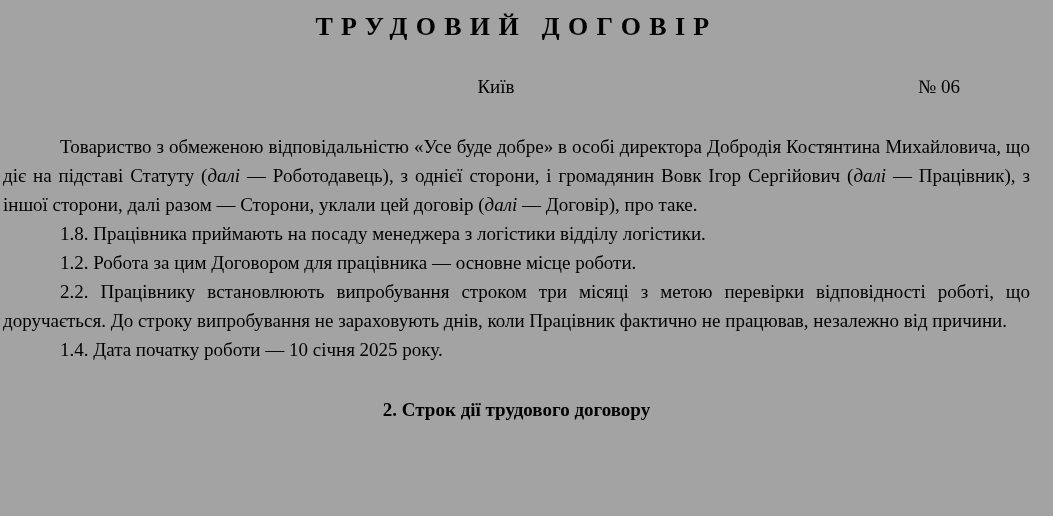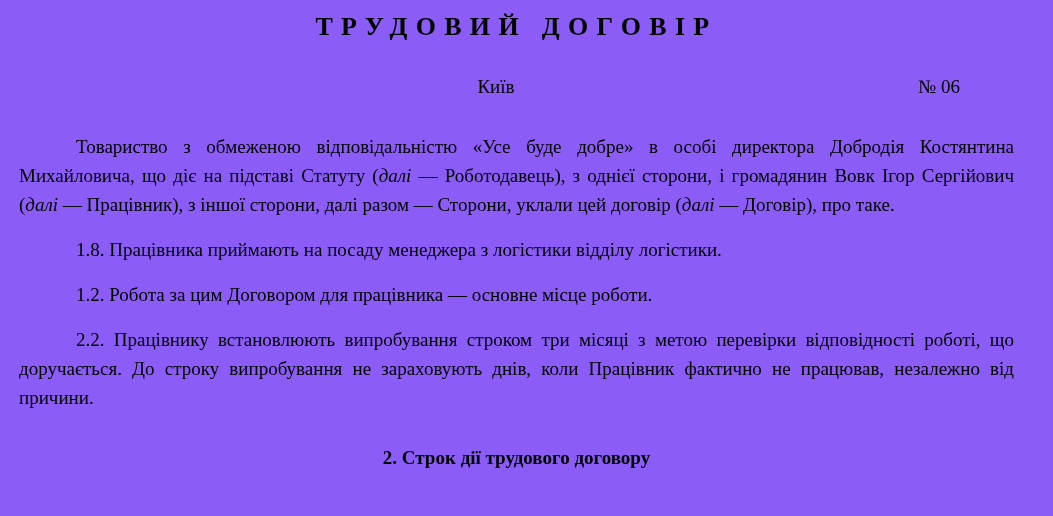--- a/index.html
+++ b/index.html
@@ -14,21 +14,21 @@
     color: #000000;
     font-family: "Liberation Serif", "DejaVu Serif", serif;
     font-size: 19px;
     line-height: 29px;
   }
   .page {
     box-sizing: border-box;
     width: 1053px;
     height: 516px;
     padding: 6px 23px 0 3px;
-    background: #8b5cf6;
+    background: #a3a3a3;
   }
   .doc-title {
     margin: 2px 0 0 0;
     text-align: center;
     font-size: 26px;
     font-weight: bold;
     letter-spacing: 0.32em;
     line-height: 38px;
     white-space: nowrap;
   }
@@ -48,21 +48,21 @@
     left: 48%;
     top: 0;
     transform: translateX(-50%);
   }
   .meta-number {
     position: absolute;
     right: 70px;
     top: 0;
   }
   p.body-par {
-    margin: 16px;
+    margin: 0;
     text-indent: 57px;
     text-align: justify;
   }
   p.intro {
     margin-top: 30px;
   }
   .section-heading {
     margin: 17px 0 0 0;
     text-align: center;
     font-size: 19px;
@@ -90,16 +90,17 @@
 
   <p class="body-par intro"><span>Товариство з обмеженою відповідальністю «Усе буде добре» в особі директора Добродія Костянтина Михайловича, що діє на підставі Статуту (</span><em class="term">далі</em><span> — Роботодавець), з однієї сторони, і громадянин Вовк Ігор Сергійович (</span><em class="term">далі</em><span> — Працівник), з іншої сторони, далі разом — Сторони, уклали цей договір (</span><em class="term">далі</em><span> — Договір), про таке.</span></p>
 
 
   <p class="body-par">1.8. Працівника приймають на посаду менеджера з логістики відділу логістики.</p>
 
   <p class="body-par">1.2. Робота за цим Договором для працівника — основне місце роботи.</p>
 
   <p class="body-par">2.2. Працівнику встановлюють випробування строком три місяці з метою перевірки відповідності роботі, що доручається. До строку випробування не зараховують днів, коли Працівник фактично не працював, незалежно від причини.</p>
 
+  <p class="body-par">1.4. Дата початку роботи — 10 січня 2025 року.</p>
 
   <h2 class="section-heading second">2. Строк дії трудового договору</h2>
 
 </div>
 
 </body></html>

